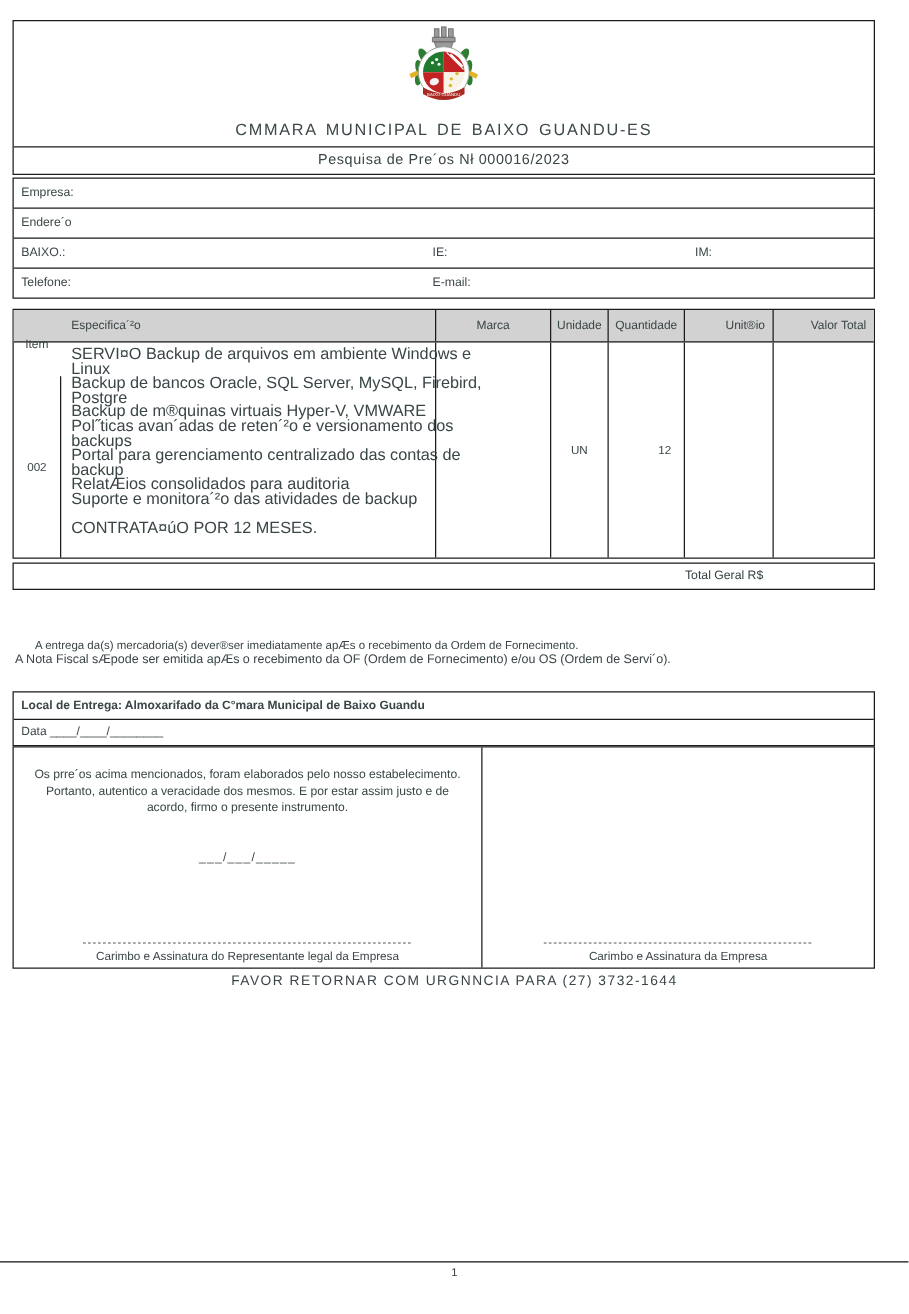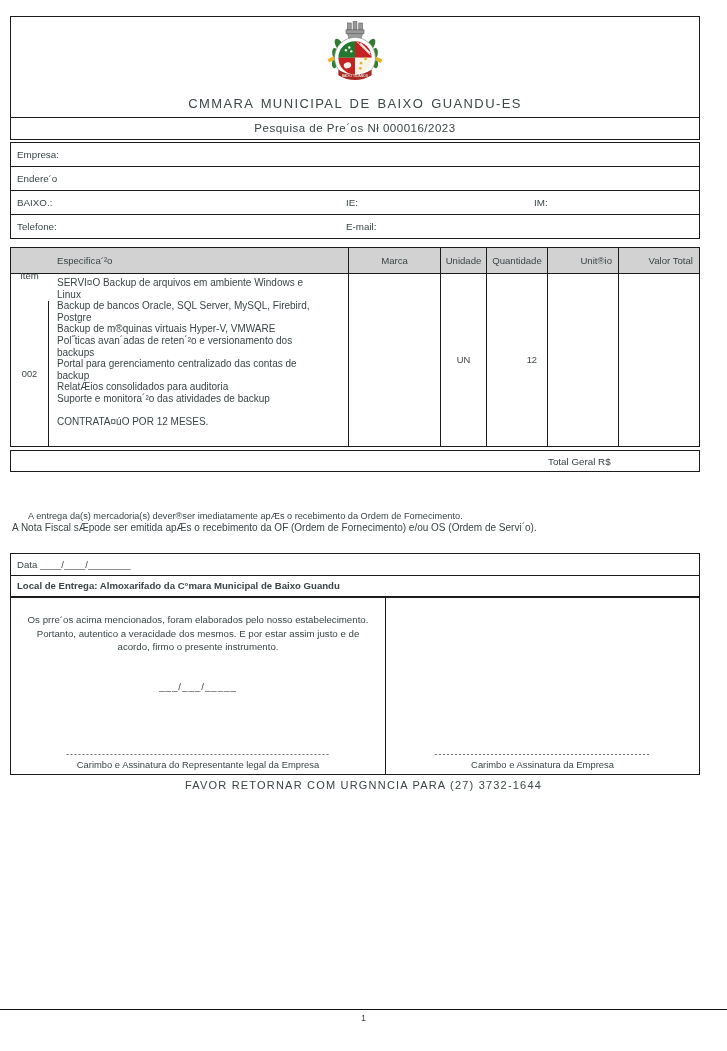--- a/index.html
+++ b/index.html
@@ -13,39 +13,39 @@
   .doc-title{ text-align:center;font-size:13px;letter-spacing:1.4px;word-spacing:2px;
               color:#3c4849;padding-bottom:6px;}
   .pesquisa-row{border-top:1.5px solid #1c1c1c;height:21px;line-height:20px;text-align:center;
               font-size:11.5px;letter-spacing:.5px;color:#3a4547;}
 
   
   .form-box{left:10px;top:142px;width:690px;height:97px;display:flex;flex-direction:column;}
   .form-row{flex:1;position:relative;display:flex;align-items:center;font-size:9.8px;padding-left:6px;}
   .form-row + .form-row{border-top:1.5px solid #1c1c1c;}
   .fld-mid{position:absolute;left:335px;}
-  .fld-right{position:absolute;left:523px;}
+  .fld-right{position:absolute;left:545px;}
 
   
   .table-box{left:10px;top:247px;width:690px;height:200px;display:flex;flex-direction:column;}
   .trow{display:flex;min-height:0;}
   .thead{height:25px;background:#d2d2d2;border-bottom:1.5px solid #1c1c1c;font-size:9.6px;}
   .tbody{flex:1;}
   .cell{box-sizing:border-box;border-right:1.5px solid #1c1c1c;display:flex;align-items:center;}
   .cell:last-child{border-right:none;}
   .c-item{width:38px;justify-content:center;margin-top:27px;}
   .c-espec{width:300px;padding-left:8px;}
   .c-marca{width:92px;justify-content:center;}
   .c-unid{width:46px;justify-content:center;text-align:right;}
   .c-quant{width:61px;justify-content:center;}
   .c-unit{width:71px;justify-content:flex-end;padding-right:6px;}
   .c-valor{flex:1;justify-content:flex-end;padding-right:6px;}
   .tbody .c-espec{align-items:flex-start;padding:3px 8px 0 8px;}
   .tbody .c-quant{justify-content:flex-end;padding-right:10px;}
-  .spec-lines{font-size:10px;line-height:11.6px;color:#3a4547;}
+  .spec-lines{font-size:13px;line-height:11.6px;color:#3a4547;}
   .spec-line{min-height:11.6px;white-space:nowrap;}
   .tbody{font-size:9.3px;}
 
   
   .total-box{left:10px;top:450px;width:690px;height:22px;}
   .total-label{position:absolute;left:537px;top:50%;transform:translateY(-50%);font-size:9.8px;color:#333f42;}
 
   
   .txt{position:absolute;white-space:nowrap;}
   .validade{left:12px;top:490px;font-size:9.8px;letter-spacing:.2px;}
@@ -187,25 +187,25 @@
   </div>
 
   <div class="box total-box">
     <span class="total-label">Total Geral R$</span>
   </div>
 
   <div class="txt nota1">A entrega da(s) mercadoria(s) dever®ser imediatamente apÆs o recebimento da Ordem de Fornecimento.</div>
   <div class="txt nota2">A Nota Fiscal sÆpode ser emitida apÆs o recebimento da OF (Ordem de Fornecimento) e/ou OS (Ordem de Servi´o).</div>
 
   <div class="box entrega-box">
+    <div class="entrega-row local">
+      <span>Local de Entrega: Almoxarifado da C°mara Municipal de Baixo Guandu</span>
+    </div>
     <div class="entrega-row">
       <span>Data ____/____/________</span>
-    </div>
-    <div class="entrega-row local">
-      <span>Local de Entrega: Almoxarifado da C°mara Municipal de Baixo Guandu</span>
     </div>
   </div>
 
   <div class="box sig-box">
     <div class="sig-left">
       <div class="declaracao">Os prre´os acima mencionados, foram elaborados pelo nosso estabelecimento. Portanto, autentico a veracidade dos mesmos. E por estar assim justo e de acordo, firmo o presente instrumento.</div>
       <div class="sig-date">___/___/_____</div>
       <div class="sig-bottom">
         <div class="dash-line">------------------------------------------------------------------</div>
         <div class="sig-caption">Carimbo e Assinatura do Representante legal da Empresa</div>

